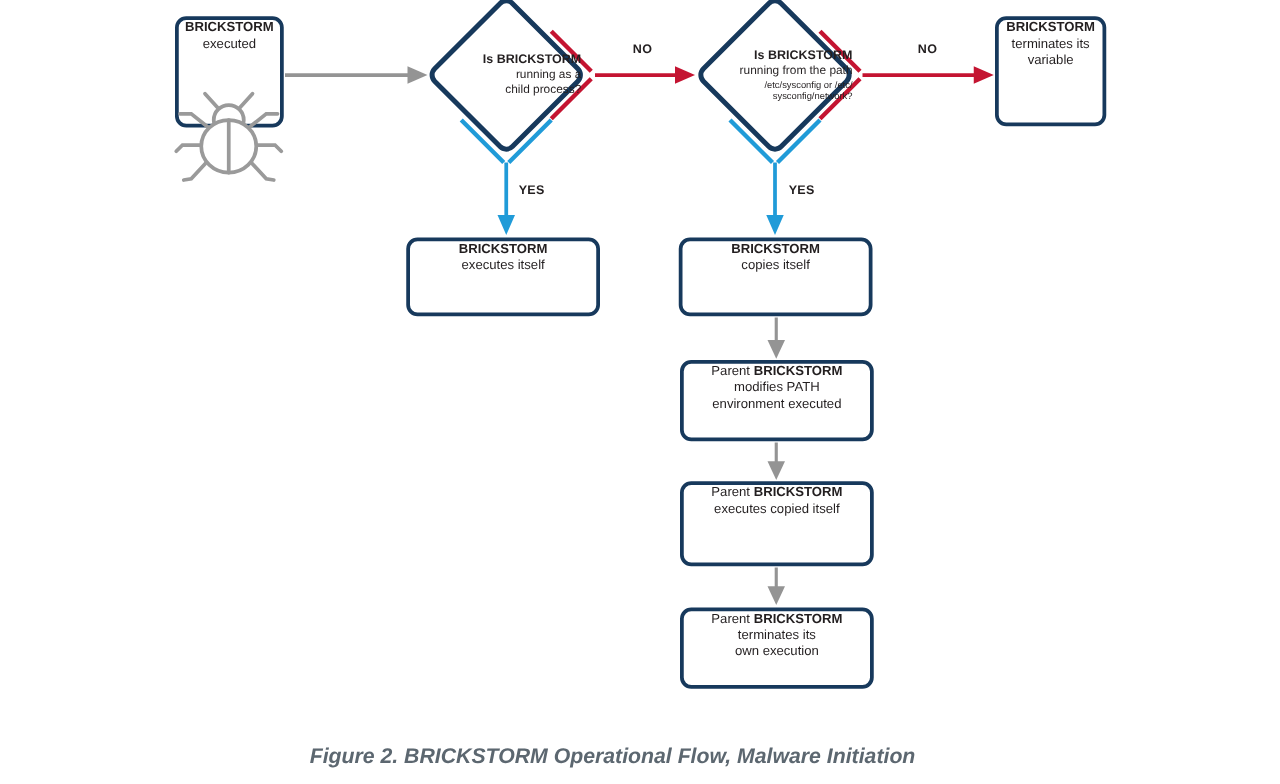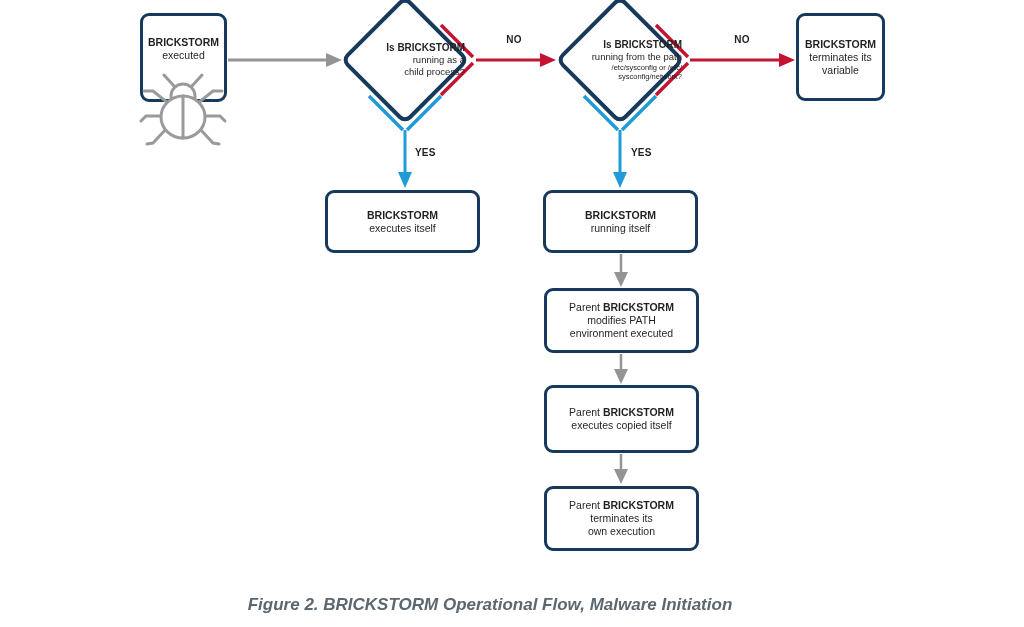--- a/index.html
+++ b/index.html
@@ -4,21 +4,21 @@
 <style>
   html,body{margin:0;padding:0;background:#ffffff;}
   #stage{
     position:relative;width:1024px;height:627px;background:#ffffff;overflow:hidden;
     font-family:"Liberation Sans", sans-serif;color:#231f20;
   }
   svg.layer{position:absolute;left:0;top:0;pointer-events:none;}
   .node{
     position:absolute;box-sizing:border-box;background:#ffffff;
     border:3px solid #17395c;border-radius:9px;
-    display:flex;flex-direction:column;justify-content:center;align-items:center;
+    display:flex;flex-direction:column;align-items:center;
     text-align:center;font-size:10.5px;line-height:13px;z-index:2;
   }
   .node .b{font-weight:bold;}
   .dtext{
     position:absolute;display:flex;flex-direction:column;justify-content:center;align-items:flex-end;
     text-align:center;z-index:2;line-height:12px;
   }
   .dtext .l1{font-weight:bold;font-size:10px;}
   .dtext .l2{font-size:9.5px;}
   .dtext .sm{font-size:7.5px;line-height:9px;}
@@ -100,21 +100,21 @@
     <div>variable</div>
   </div>
 
   <div class="node" style="left:325px;top:190px;width:155px;height:63px;">
     <div class="b">BRICKSTORM</div>
     <div>executes itself</div>
   </div>
 
   <div class="node" style="left:543px;top:190px;width:155px;height:63px;">
     <div class="b">BRICKSTORM</div>
-    <div>running itself</div>
+    <div>copies itself</div>
   </div>
 
   <div class="node" style="left:544px;top:288px;width:155px;height:65px;">
     <div><span>Parent </span><span class="b">BRICKSTORM</span></div>
     <div>modifies PATH</div>
     <div>environment executed</div>
   </div>
 
   <div class="node" style="left:544px;top:385px;width:155px;height:68px;">
     <div><span>Parent </span><span class="b">BRICKSTORM</span></div>

